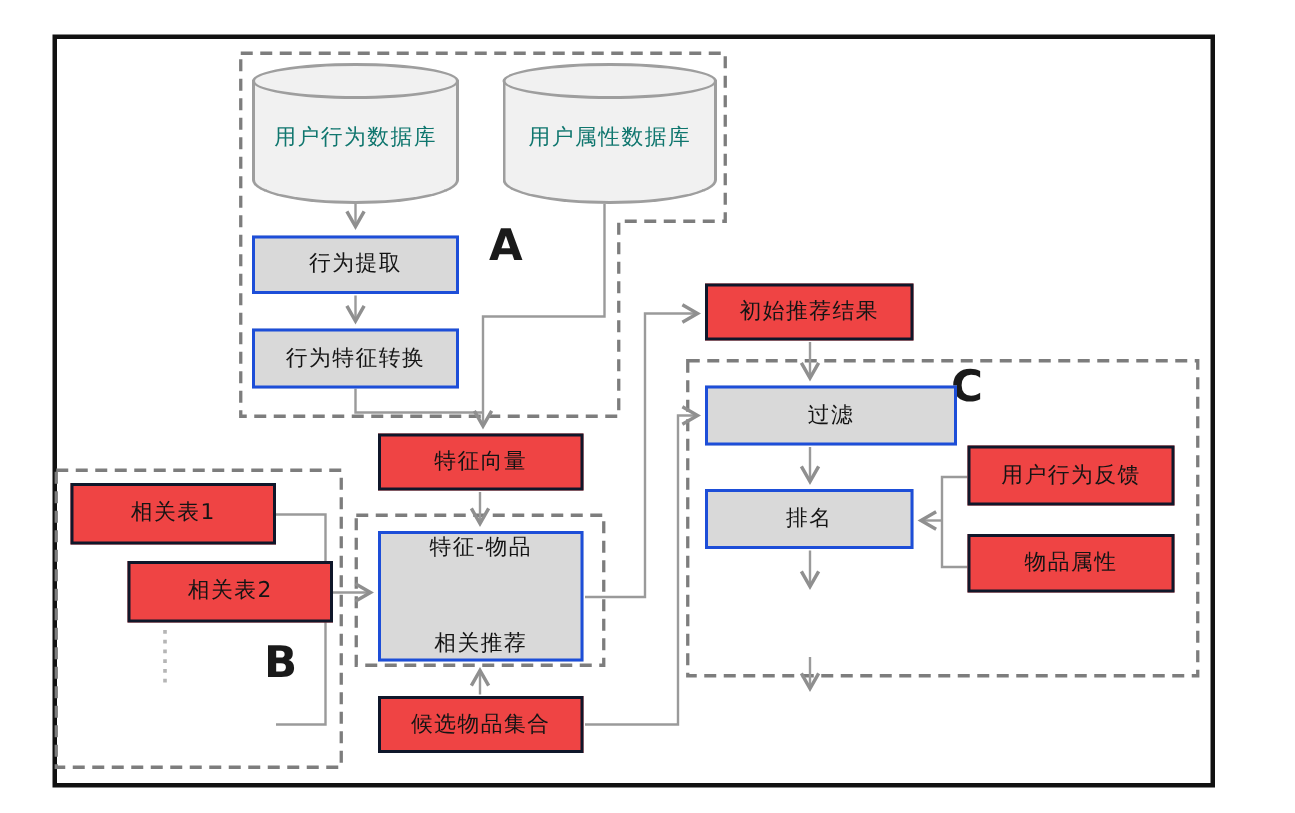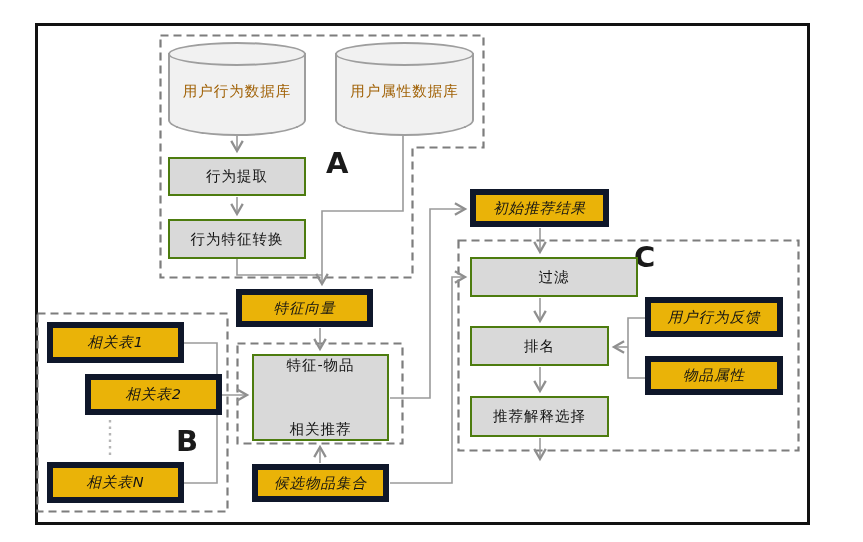--- a/index.html
+++ b/index.html
@@ -4,31 +4,31 @@
 <style>
   html,body{margin:0;padding:0;background:#ffffff;}
   #canvas{position:relative;width:863px;height:542px;background:#ffffff;overflow:hidden;
           font-family:"DejaVu Sans",sans-serif;}
   #frame{position:absolute;left:35px;top:23px;width:775px;height:502px;
          box-sizing:border-box;border:3px solid #111111;background:transparent;}
   #wires{position:absolute;left:0;top:0;width:863px;height:542px;}
   .node{position:absolute;box-sizing:border-box;display:flex;flex-direction:column;
         align-items:center;justify-content:center;text-align:center;
         font-size:14.5px;color:#141414;letter-spacing:1px;line-height:1.3;z-index:3;}
-  .light{background:#eab308;border:6px solid #0f172a;font-style:italic;}
-  .proc{background:#d9d9d9;border:2px solid #4d7c0f;}
+  .light{background:#ef4444;border:2px solid #0f172a;}
+  .proc{background:#d9d9d9;border:2px solid #1d4ed8;}
   .region-label{position:absolute;font-weight:bold;font-size:29px;color:#1a1a1a;z-index:3;}
   
   .cyl{position:absolute;z-index:3;}
   .cyl .cbody{position:absolute;left:0;right:0;top:11px;bottom:0;background:#f1f1f1;
         border:2px solid #9e9e9e;border-top:none;border-radius:0 0 50% 50% / 0 0 16px 16px;}
   .cyl .clid{position:absolute;left:0;right:0;top:0;height:24px;background:#f1f1f1;
         border:2px solid #9e9e9e;border-radius:50%;box-sizing:border-box;}
   .cyl .clabel{position:absolute;left:0;right:0;top:40px;text-align:center;
-        font-size:14.5px;color:#a16207;letter-spacing:1px;}
+        font-size:14.5px;color:#0f766e;letter-spacing:1px;}
 </style>
 </head>
 <body>
 
 <div id="canvas">
 
   <div id="frame"></div>
 
   <svg id="wires" viewBox="0 0 863 542" xmlns="http://www.w3.org/2000/svg">
     <defs>
@@ -68,51 +68,49 @@
 
   <div class="region-label" style="left:326px;top:146px;">A</div>
   <div class="region-label" style="left:176px;top:424px;">B</div>
   <div class="region-label" style="left:634px;top:240px;">C</div>
 
   <div class="cyl" style="left:168px;top:42px;width:138px;height:94px;">
     <div class="cbody"></div>
     <div class="clid"></div>
     <div class="clabel">用户行为数据库</div>
   </div>
-  <div class="cyl" style="left:335px;top:42px;width:139px;height:94px;">
+  <div class="cyl" style="left:335px;top:42px;width:113px;height:94px;padding-left:30px;">
     <div class="cbody"></div>
     <div class="clid"></div>
     <div class="clabel">用户属性数据库</div>
   </div>
 
   <div class="node proc" style="left:168px;top:157px;width:138px;height:39px;">行为提取</div>
 
   <div class="node proc" style="left:168px;top:219px;width:138px;height:40px;">行为特征转换</div>
 
-  <div class="node light" style="left:236px;top:289px;width:137px;height:38px;">特征向量</div>
+  <div class="node light" style="left:252px;top:289px;width:137px;height:38px;">特征向量</div>
 
   <div class="node proc" style="left:252px;top:354px;width:137px;height:87px;justify-content:space-between;">
     <span>特征-物品</span>
     <span>相关推荐</span>
   </div>
 
   <div class="node light" style="left:47px;top:322px;width:137px;height:41px;">相关表1</div>
 
   <div class="node light" style="left:47px;top:374px;width:137px;height:41px;margin-left:38px;">相关表2</div>
 
-  <div class="node light" style="left:47px;top:462px;width:137px;height:41px;">相关表N</div>
 
   <div class="node light" style="left:252px;top:464px;width:137px;height:38px;">候选物品集合</div>
 
   <div class="node light" style="left:470px;top:189px;width:139px;height:38px;">初始推荐结果</div>
 
   <div class="node proc" style="left:470px;top:257px;width:168px;height:40px;">过滤</div>
 
   <div class="node proc" style="left:470px;top:326px;width:139px;height:40px;">排名</div>
 
-  <div class="node proc" style="left:470px;top:396px;width:139px;height:41px;">推荐解释选择</div>
 
 
   <div class="node light" style="left:645px;top:297px;width:138px;height:40px;">用户行为反馈</div>
 
   <div class="node light" style="left:645px;top:356px;width:138px;height:39px;">物品属性</div>
 
 </div>
 
 </body></html>

